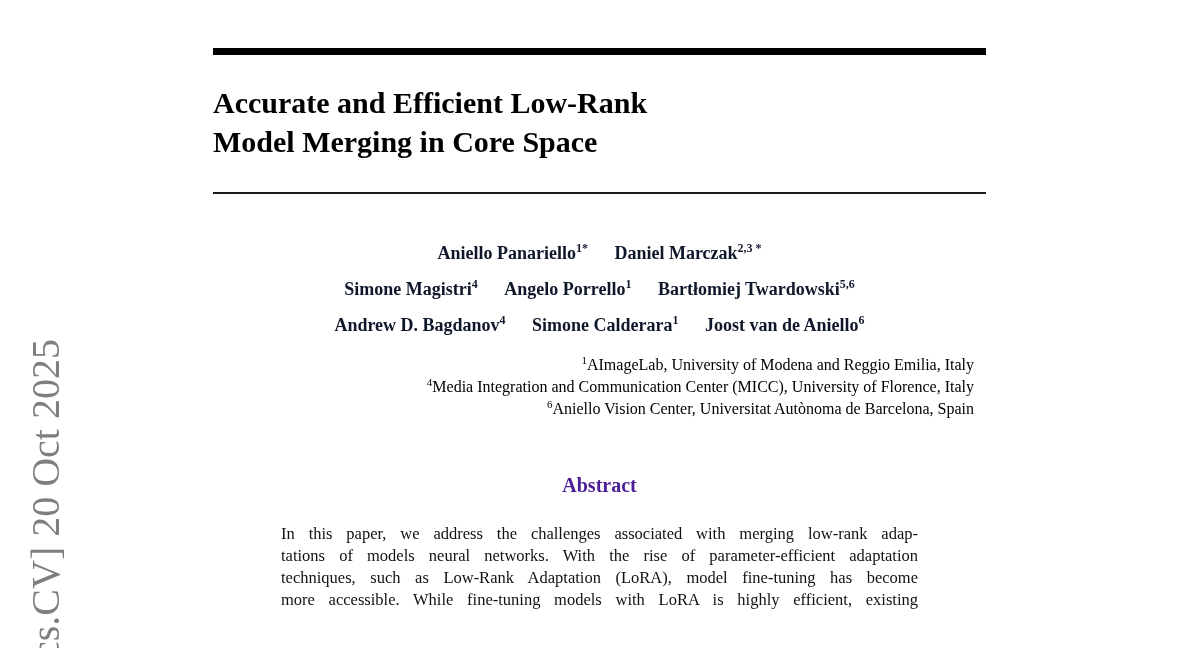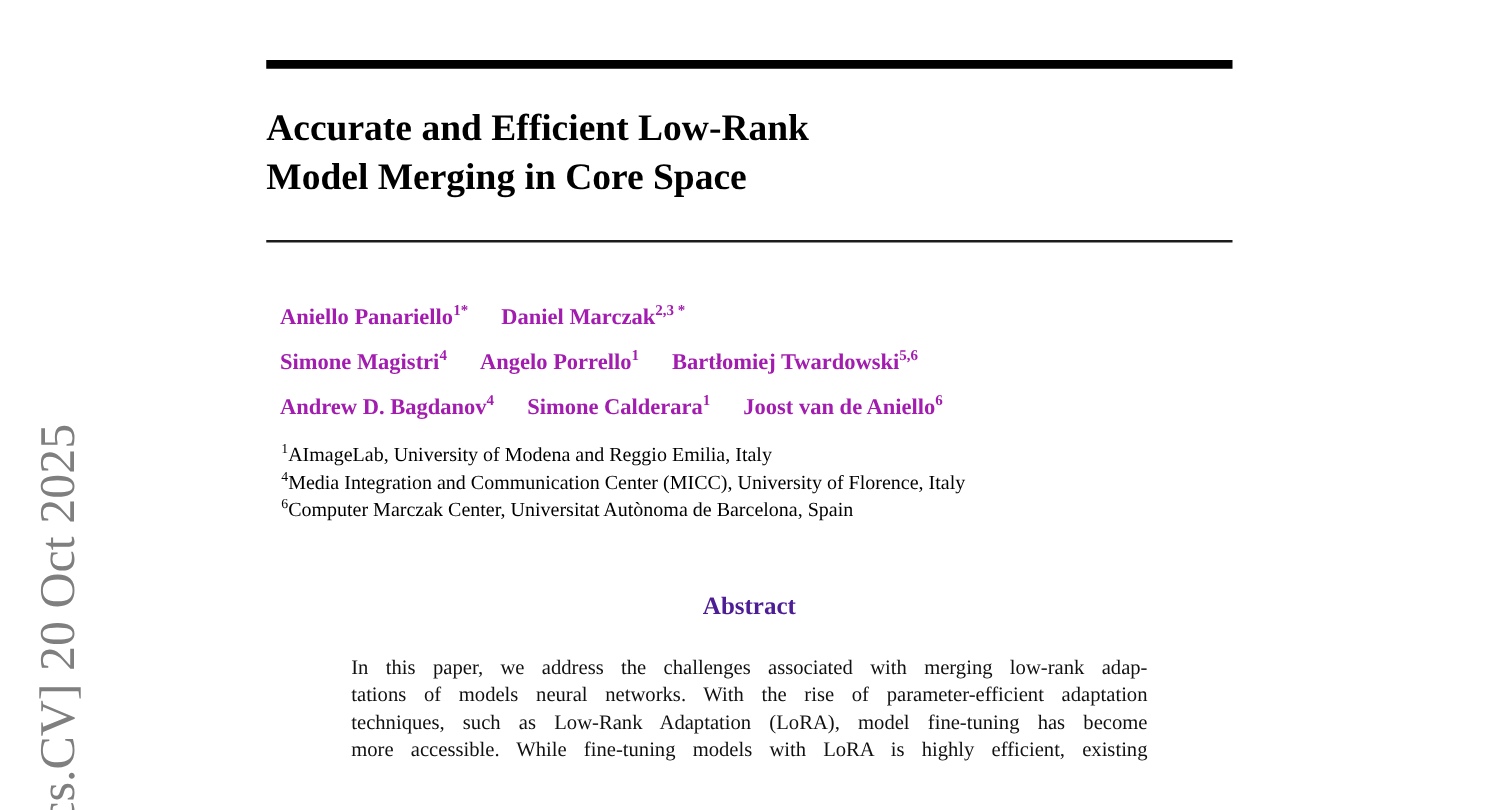--- a/index.html
+++ b/index.html
@@ -49,39 +49,40 @@
     color: #000000;
   }
   .title-line { display: block; }
   .rule-thin {
     margin-top: 31px;
     height: 2px;
     background: #1c1c1c;
   }
   .authors {
     margin-top: 41px;
+    text-align: center;
     font-weight: bold;
     font-size: 18px;
-    color: #a21caf;
+    color: #0f172a;
   }
   .author-row {
     height: 36px;
     line-height: 36px;
     white-space: nowrap;
   }
   .author { margin: 0 11px; }
   .author sup {
     font-size: 12px;
     font-weight: bold;
     vertical-align: super;
     line-height: 0;
   }
   .affiliations {
     margin-top: 11px;
-    text-align: left;
+    text-align: right;
     font-size: 16px;
     color: #000000;
   }
   .affil-line {
     height: 22px;
     line-height: 22px;
     white-space: nowrap;
   }
   .affil { margin: 0 12px; }
   .affil sup {
@@ -146,21 +147,21 @@
     </div>
 
     <div class="affiliations">
       <div class="affil-line">
         <span class="affil"><sup>1</sup><span>AImageLab, University of Modena and Reggio Emilia, Italy</span></span>
       </div>
       <div class="affil-line">
         <span class="affil"><sup>4</sup><span>Media Integration and Communication Center (MICC), University of Florence, Italy</span></span>
       </div>
       <div class="affil-line">
-        <span class="affil"><sup>6</sup><span>Computer Marczak Center, Universitat Autònoma de Barcelona, Spain</span></span>
+        <span class="affil"><sup>6</sup><span>Aniello Vision Center, Universitat Autònoma de Barcelona, Spain</span></span>
       </div>
     </div>
 
     <h2 class="abstract-heading">Abstract</h2>
 
     <div class="abstract-body">
       <div class="abs-line">In this paper, we address the challenges associated with merging low-rank adap-</div>
       <div class="abs-line">tations of models neural networks. With the rise of parameter-efficient adaptation</div>
       <div class="abs-line">techniques, such as Low-Rank Adaptation (LoRA), model fine-tuning has become</div>
       <div class="abs-line">more accessible. While fine-tuning models with LoRA is highly efficient, existing</div>

